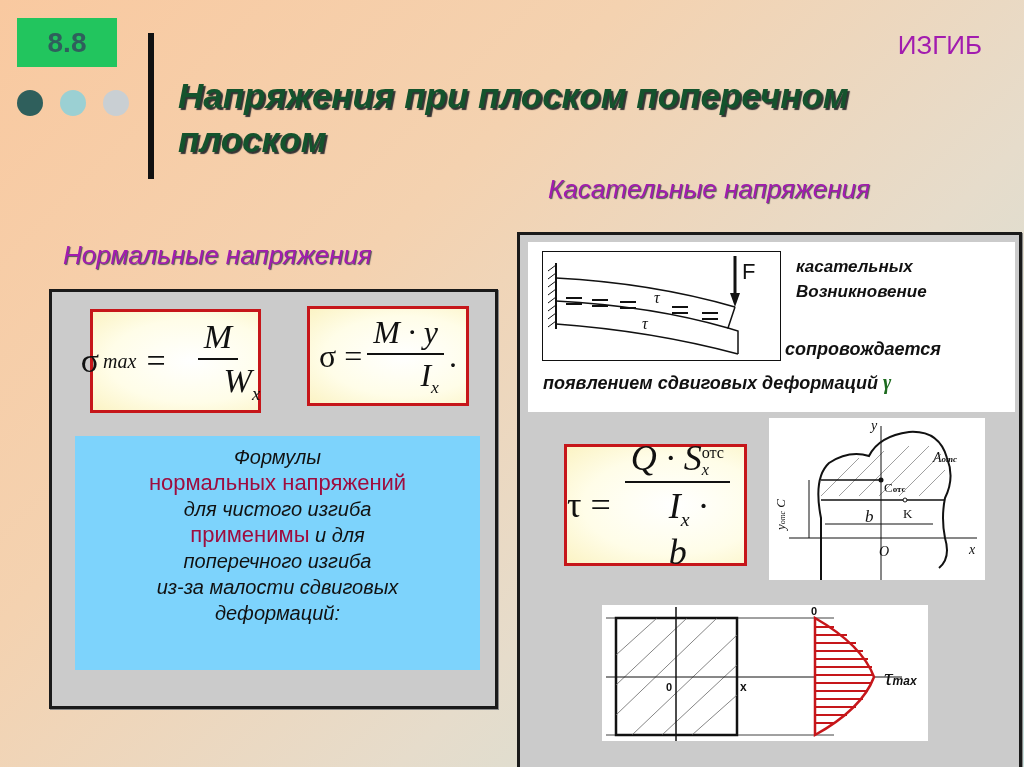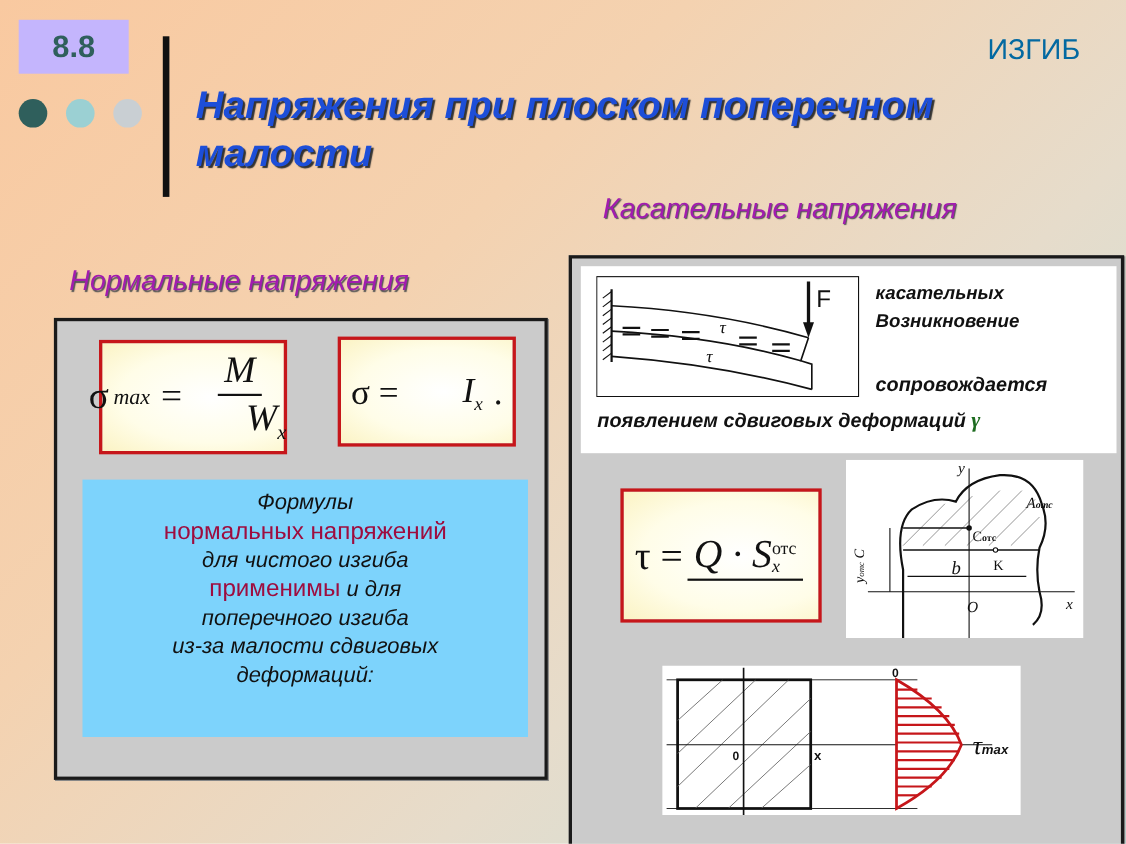--- a/index.html
+++ b/index.html
@@ -4,29 +4,29 @@
   <style>
     html, body { margin: 0; padding: 0; }
     body {
       width: 1024px; height: 767px; overflow: hidden; position: relative;
       background: linear-gradient(135deg, #f9c9a0 0%, #f4d2b0 35%, #e6dccb 65%, #c9e2de 100%);
       font-family: "Liberation Sans", sans-serif;
     }
     .abs { position: absolute; }
     .num-box {
       left: 17px; top: 18px; width: 101px; width: 100px; height: 49px;
-      background: #c4b5fd; color: #2f5f5c; font-weight: bold; font-size: 28px;
+      background: #22c55e; color: #2f5f5c; font-weight: bold; font-size: 28px;
       display: flex; align-items: center; justify-content: center;
     }
     .dot { width: 26px; height: 26px; border-radius: 50%; top: 90px; }
     .vline { left: 148px; top: 33px; width: 6px; height: 146px; background: #111; }
-    .section-tag { right: 42px; top: 30px; font-size: 26px; color: #0369a1; }
+    .section-tag { right: 42px; top: 30px; font-size: 26px; color: #a21caf; }
     .title {
       left: 178px; top: 74px; font-size: 35px; line-height: 44px; font-weight: bold; font-style: italic;
-      color: #1d4ed8; text-shadow: 2px 2px 1px #333;
+      color: #14532d; text-shadow: 2px 2px 1px #333;
     }
     .subtitle-red {
       font-size: 26px; font-style: italic; color: #a21caf; text-shadow: 1px 1px 1px #555;
     }
     .panel {
       background: #cbcbcb; border: 3px solid #1a1a1a; box-sizing: border-box;
       box-shadow: 1px 1px 0 #888;
     }
     .fbox {
       border: 3px solid #c6161a; box-sizing: border-box;
@@ -48,39 +48,40 @@
 <body>
 
 <div class="abs num-box">8.8</div>
 <div class="abs dot" style="left:17px;background:#2f5f5c"></div>
 <div class="abs dot" style="left:60px;background:#9bd0d3"></div>
 <div class="abs dot" style="left:103px;background:#c9cfd3"></div>
 <div class="abs vline"></div>
 <div class="abs section-tag">ИЗГИБ</div>
 <div class="abs title">
   <div>Напряжения при плоском поперечном</div>
-  <div>малости</div>
+  <div>плоском</div>
 </div>
 
 <div class="abs subtitle-red" style="left:548px;top:174px;">Касательные напряжения</div>
 <div class="abs subtitle-red" style="left:63px;top:240px;text-align:center;">Нормальные напряжения</div>
 
 <div class="abs panel" style="left:49px;top:289px;width:449px;height:420px;">
   <div class="abs fbox" style="left:38px;top:17px;width:171px;height:104px;font-size:34px;">
     <span>σ</span>
       <sub style="font-size:20px;margin-left:4px;margin-right:10px;">max</sub>
     <span>=</span>
     <span class="frac">
       <span class="num">M</span>
       <span class="den"><span>W</span><sub>x</sub></span>
     </span>
   </div>
   <div class="abs fbox" style="left:255px;top:14px;width:162px;height:100px;font-size:32px;">
     <span>σ</span>&nbsp;<span>=</span>
     <span class="frac">
+      <span class="num">M · y</span>
       <span class="den"><span>I</span><sub>x</sub></span>
     </span><span>.</span>
   </div>
   <div class="abs whitebox" style="left:23px;top:144px;width:405px;height:234px;font-size:20px;line-height:26px;padding-top:8px;box-sizing:border-box;">
     <div>Формулы</div>
     <div class="maroon" style="font-size:22px;">нормальных напряжений</div>
     <div>для чистого изгиба</div>
     <div><span class="maroon" style="font-size:22px;">применимы</span><span> и для</span></div>
     <div>поперечного изгиба</div>
     <div>из-за малости сдвиговых</div>
@@ -123,33 +124,34 @@
       <line x1="193" y1="5" x2="193" y2="50" stroke="#111" stroke-width="3"></line>
       <polygon points="188,42 198,42 193,56" fill="#111"></polygon>
       <text x="200" y="28" font-family="Liberation Sans, sans-serif" font-size="22" fill="#111">F</text>
       <text x="112" y="52" font-family="Liberation Serif, serif" font-style="italic" font-size="16" fill="#111">τ</text>
       <text x="100" y="78" font-family="Liberation Serif, serif" font-style="italic" font-size="16" fill="#111">τ</text>
     </svg>
     <div class="abs" style="left:268px;top:12px;font-size:17px;line-height:25px;font-weight:bold;font-style:italic;color:#111;">
       <div>касательных</div>
       <div>Возникновение</div>
     </div>
-    <div class="abs" style="left:257px;top:97px;font-size:18px;font-weight:bold;font-style:italic;color:#111;margin-left:11px;">сопровождается</div>
+    <div class="abs" style="left:257px;top:97px;font-size:18px;font-weight:bold;font-style:italic;color:#111;">сопровождается</div>
     <div class="abs" style="left:15px;top:129px;font-size:18px;font-weight:bold;font-style:italic;color:#111;white-space:nowrap;">
       <span>появлением сдвиговых деформаций </span><span class="green" style="font-size:20px;">γ</span>
     </div>
   </div>
 
   <div class="abs fbox" style="left:44px;top:209px;width:183px;height:122px;font-size:36px;">
     <span>τ</span>&nbsp;<span>=</span>
     <span class="frac">
       <span class="num"><span>Q · S</span><span style="display:inline-flex;flex-direction:column;vertical-align:middle;font-size:45%;line-height:1;">
             <span style="font-style:normal;">отс</span>
             <span>x</span>
           </span></span>
+      <span class="den"><span>I</span><sub>x</sub><span> · b</span></span>
     </span>
   </div>
 
   <svg class="abs" style="left:249px;top:183px;" width="216" height="162" viewBox="0 0 216 162">
     <rect width="216" height="162" fill="#fff"></rect>
     <path d="M52 170 L52 100 Q44 60 60 45 Q80 32 100 38 Q110 18 140 14 Q170 12 178 40 Q186 60 176 80 Q172 100 176 120 Q182 140 170 150" stroke="#111" stroke-width="2" fill="none"></path>
     <g stroke="#888" stroke-width="0.8">
       <line x1="52" y1="78" x2="90" y2="40"></line>
         <line x1="70" y1="78" x2="115" y2="33"></line>
         <line x1="90" y1="78" x2="140" y2="28"></line>

